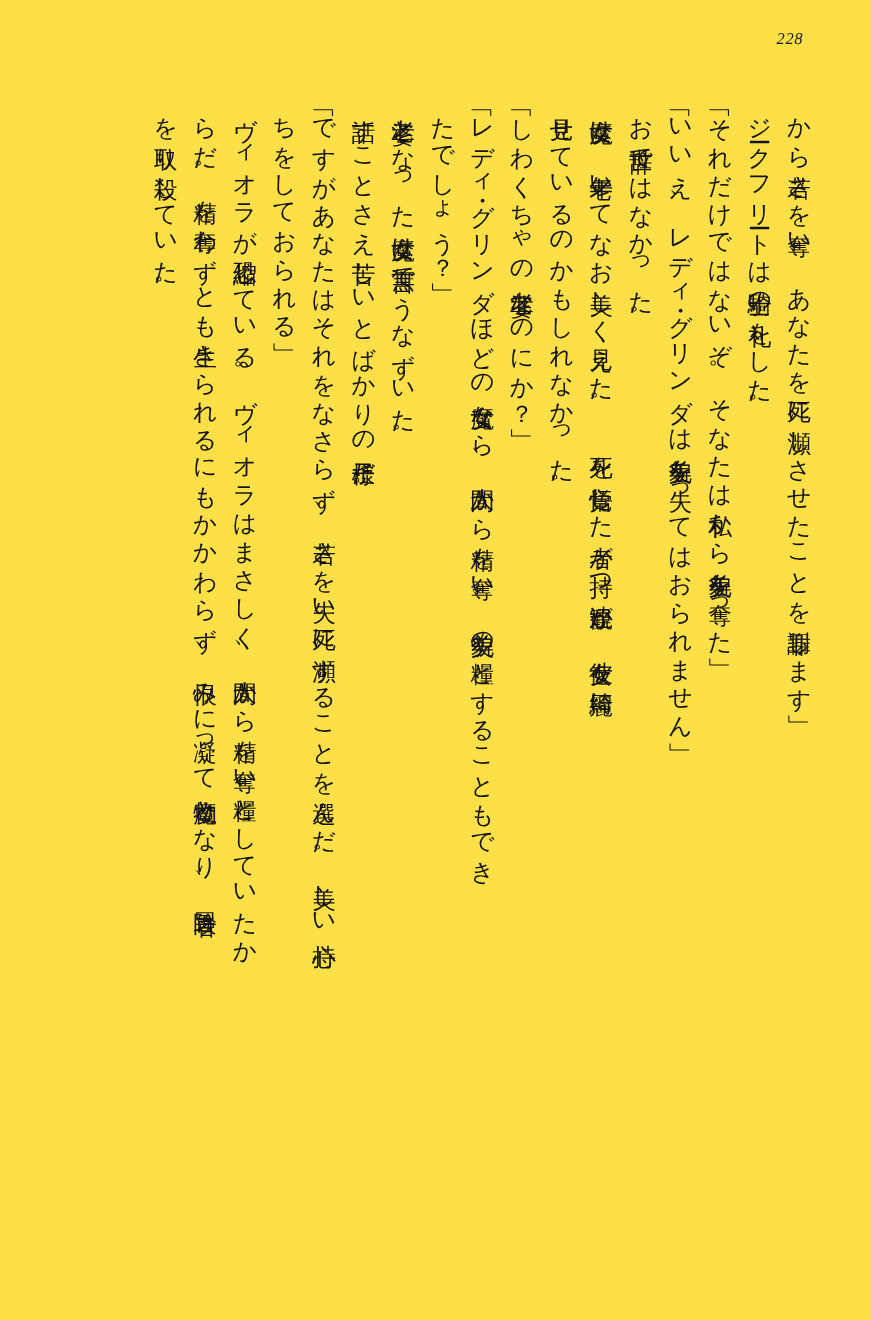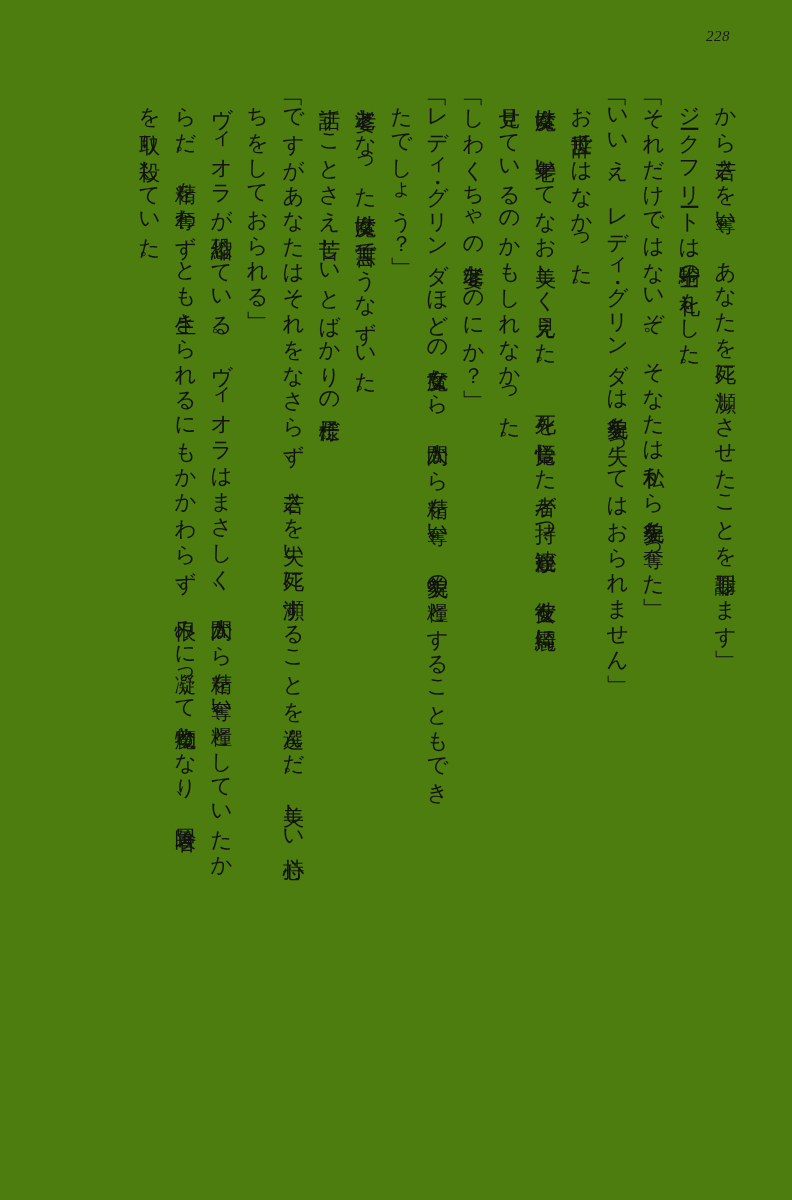--- a/index.html
+++ b/index.html
@@ -4,21 +4,21 @@
 <style>
   html, body {
     margin: 0;
     padding: 0;
     background: #ffffff;
   }
   .page {
     position: relative;
     width: 792px;
     height: 1200px;
-    background: #4d7c0f;
+    background: #fde047;
     overflow: hidden;
     font-family: "Liberation Serif", "DejaVu Serif", serif;
     color: #111111;
   }
   .page-number {
     position: absolute;
     top: 28px;
     right: 62px;
     font-family: "Liberation Serif", "DejaVu Serif", serif;
     font-style: italic;

